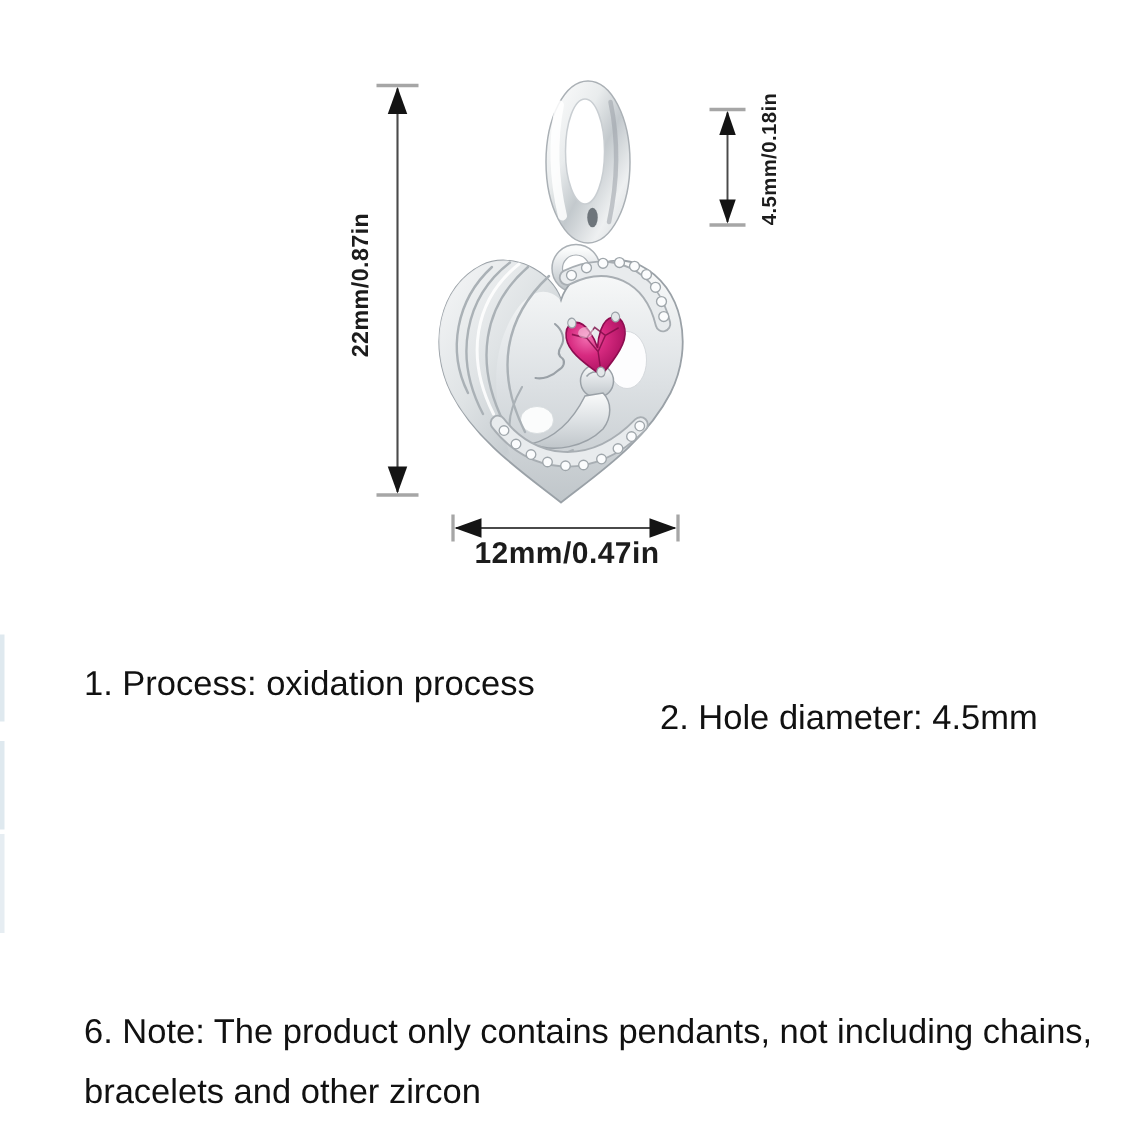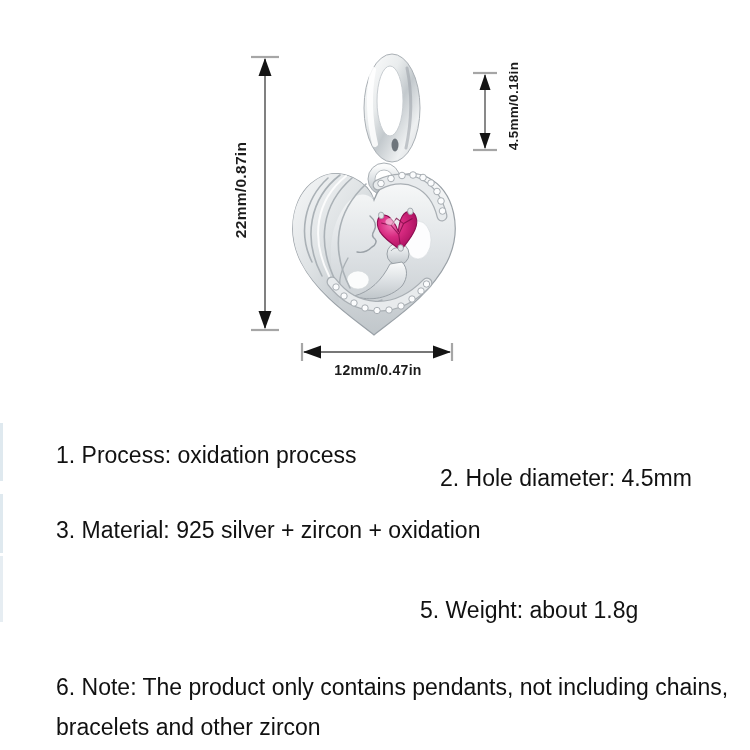--- a/index.html
+++ b/index.html
@@ -19,21 +19,21 @@
     position: absolute;
     font-weight: 700;
     color: #1c1c1c;
     white-space: nowrap;
     letter-spacing: 0.3px;
   }
   .dim-label.vert { transform: translate(-50%, -50%) rotate(-90deg); }
   .dim-label.horiz { transform: translate(-50%, -50%); }
   #height-label { left: 241px; top: 190px; font-size: 15.5px; }
   #hole-label   { left: 513px; top: 106px; font-size: 13.5px; }
-  #width-label  { left: 378px; top: 370px; font-size: 14px; }
+  #width-label  { left: 378px; top: 370px; font-size: 20px; }
   
   .spec {
     position: absolute;
     font-size: 23px;
     line-height: 28px;
     color: #111111;
     white-space: nowrap;
     text-align: center;
   }
   #spec-1 { left: 56px;  top: 441px; }
@@ -196,18 +196,16 @@
     <line x1="8" y1="3" x2="8" y2="21" stroke="#a6a6a6" stroke-width="2.2"></line>
     <line x1="158" y1="3" x2="158" y2="21" stroke="#a6a6a6" stroke-width="2.2"></line>
     <line x1="10" y1="12" x2="156" y2="12" stroke="#4a4a4a" stroke-width="1.4"></line>
     <polygon points="9,12 27,5.5 27,18.5" fill="#141414"></polygon>
     <polygon points="157,12 139,5.5 139,18.5" fill="#141414"></polygon>
   </svg>
   <div class="dim-label horiz" id="width-label">12mm/0.47in</div>
 
   <div class="spec" id="spec-1">1. Process: oxidation process</div>
   <div class="spec" id="spec-2">2. Hole diameter: 4.5mm</div>
-  <div class="spec" id="spec-3">3. Material: 925 silver + zircon + oxidation</div>
-  <div class="spec" id="spec-5">5. Weight: about 1.8g</div>
   <div class="spec" id="note-1">6. Note: The product only contains pendants, not including chains,</div>
   <div class="spec" id="note-2">bracelets and other zircon</div>
 
 </div>
 
 </body></html>

